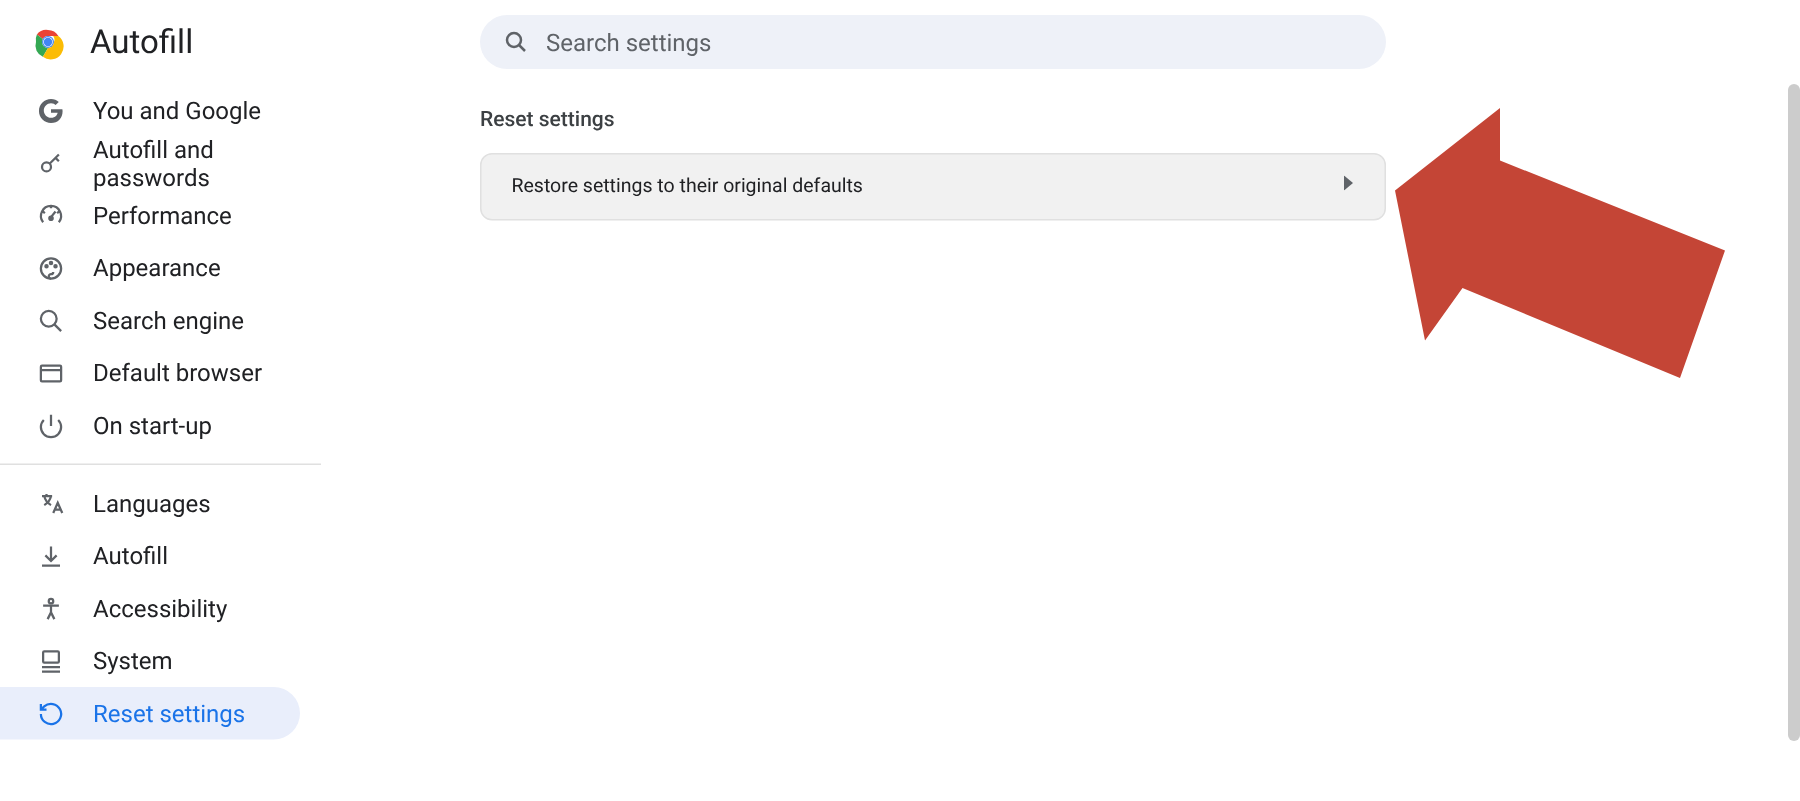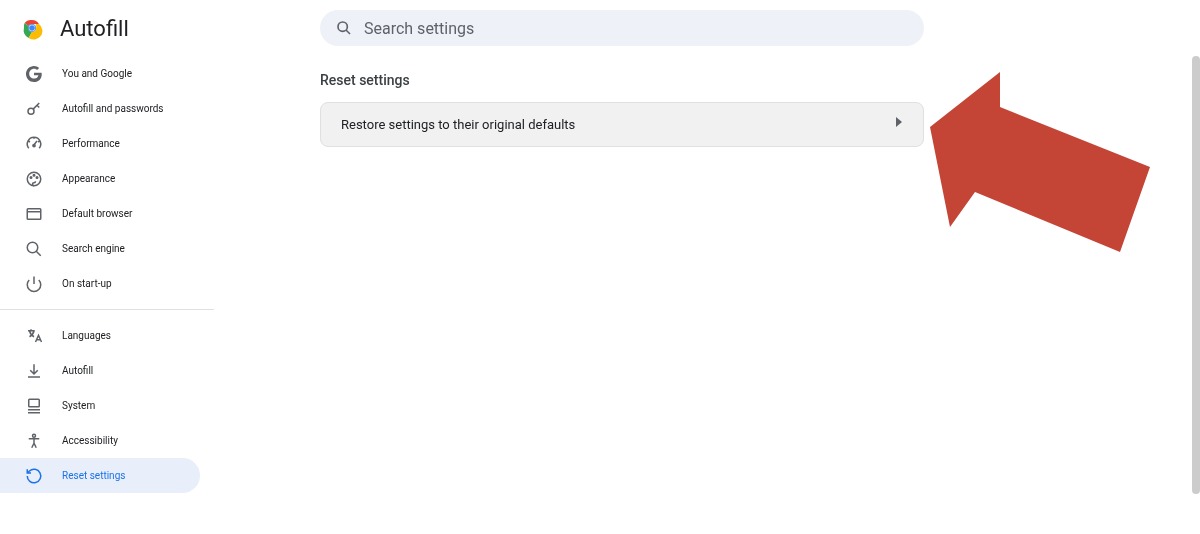--- a/index.html
+++ b/index.html
@@ -84,21 +84,21 @@
       background: #cccccc;
       border-radius: 4px;
     }
     .sidebar-item {
       display: flex;
       align-items: center;
       padding: 0 12px 0 24px;
       height: 35px;
       cursor: pointer;
       color: #202124;
-      font-size: 10px;
+      font-size: 16px;
       border-radius: 0 18px 18px 0;
       margin-right: 14px;
     }
     .sidebar-item.active {
       background: #e9eefb;
       color: #1a73e8;
     }
     .sidebar-item.active .sidebar-icon {
       color: #1a73e8;
     }
@@ -220,39 +220,39 @@
           <circle cx="8" cy="10" r="1" fill="currentColor"></circle>
           <circle cx="12" cy="7" r="1" fill="currentColor"></circle>
           <circle cx="16" cy="10" r="1" fill="currentColor"></circle>
           <path d="M12 21c-1 0-2-1-2-2s1-2 2-2 2-.5 2-2"></path>
         </svg>
     </span>
     <span>Appearance</span>
   </div>
   <div class="sidebar-item">
     <span class="sidebar-icon">
-      <svg viewBox="0 0 24 24" width="18" height="18" fill="none" stroke="currentColor" stroke-width="2">
-          <rect x="3" y="5" width="18" height="14" rx="1"></rect>
-          <line x1="3" y1="9" x2="21" y2="9"></line>
-        </svg>
-    </span>
-    <span>Default browser</span>
-  </div>
-  <div class="sidebar-item">
-    <span class="sidebar-icon">
       <svg width="18" height="18" viewBox="0 0 24 24" fill="none" stroke="currentColor" stroke-width="2">
           <circle cx="10" cy="10" r="7"></circle>
           <line x1="21" y1="21" x2="15" y2="15"></line>
         </svg>
     </span>
     <span>Search engine</span>
   </div>
   <div class="sidebar-item">
     <span class="sidebar-icon">
       <svg viewBox="0 0 24 24" width="18" height="18" fill="none" stroke="currentColor" stroke-width="2">
+          <rect x="3" y="5" width="18" height="14" rx="1"></rect>
+          <line x1="3" y1="9" x2="21" y2="9"></line>
+        </svg>
+    </span>
+    <span>Default browser</span>
+  </div>
+  <div class="sidebar-item">
+    <span class="sidebar-icon">
+      <svg viewBox="0 0 24 24" width="18" height="18" fill="none" stroke="currentColor" stroke-width="2">
           <path d="M18.4 6.6a9 9 0 1 1-12.8 0M12 2v10"></path>
         </svg>
     </span>
     <span>On start-up</span>
   </div>
 
   <div class="sidebar-divider"></div>
 
   <div class="sidebar-item">
     <span class="sidebar-icon">
@@ -262,38 +262,38 @@
     </span>
     <span>Languages</span>
   </div>
   <div class="sidebar-item">
     <span class="sidebar-icon">
       <svg viewBox="0 0 24 24" width="18" height="18" fill="none" stroke="currentColor" stroke-width="2">
           <path d="M12 3v12M7 11l5 5 5-5M4 20h16"></path>
         </svg>
     </span>
     <span>Autofill</span>
+  </div>
+  <div class="sidebar-item">
+    <span class="sidebar-icon">
+      <svg viewBox="0 0 24 24" width="18" height="18" fill="none" stroke="currentColor" stroke-width="2">
+          <circle cx="12" cy="5" r="2"></circle>
+          <path d="M5 9h14M12 9v6M9 21l3-6 3 6"></path>
+        </svg>
+    </span>
+    <span>Accessibility</span>
   </div>
   <div class="sidebar-item">
     <span class="sidebar-icon">
       <svg viewBox="0 0 24 24" width="18" height="18" fill="none" stroke="currentColor" stroke-width="2">
           <rect x="5" y="3" width="14" height="10" rx="1"></rect>
           <path d="M4 17h16M4 21h16"></path>
         </svg>
     </span>
     <span>System</span>
-  </div>
-  <div class="sidebar-item">
-    <span class="sidebar-icon">
-      <svg viewBox="0 0 24 24" width="18" height="18" fill="none" stroke="currentColor" stroke-width="2">
-          <circle cx="12" cy="5" r="2"></circle>
-          <path d="M5 9h14M12 9v6M9 21l3-6 3 6"></path>
-        </svg>
-    </span>
-    <span>Accessibility</span>
   </div>
   <div class="sidebar-item active">
     <span class="sidebar-icon">
       <svg viewBox="0 0 24 24" width="18" height="18" fill="none" stroke="currentColor" stroke-width="2">
           <path d="M3 12a9 9 0 1 0 3-6.7L3 8M3 3v5h5"></path>
         </svg>
     </span>
     <span>Reset settings</span>
   </div>
 </nav>

